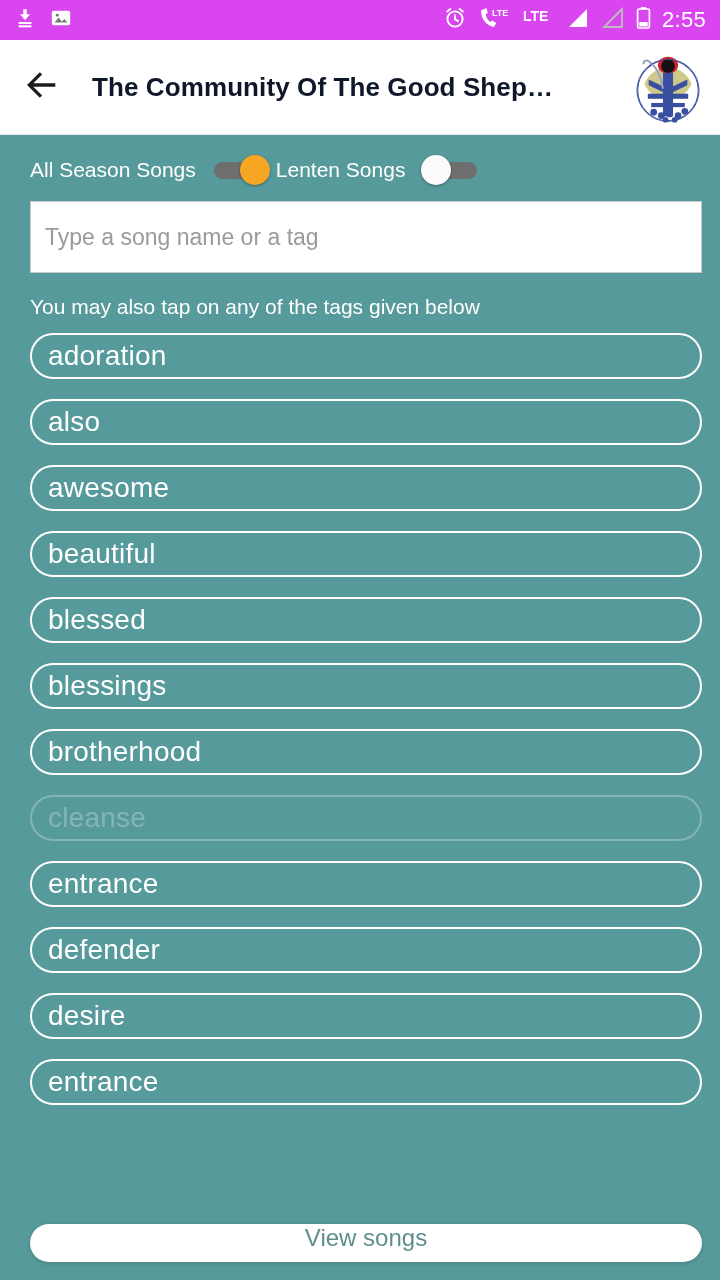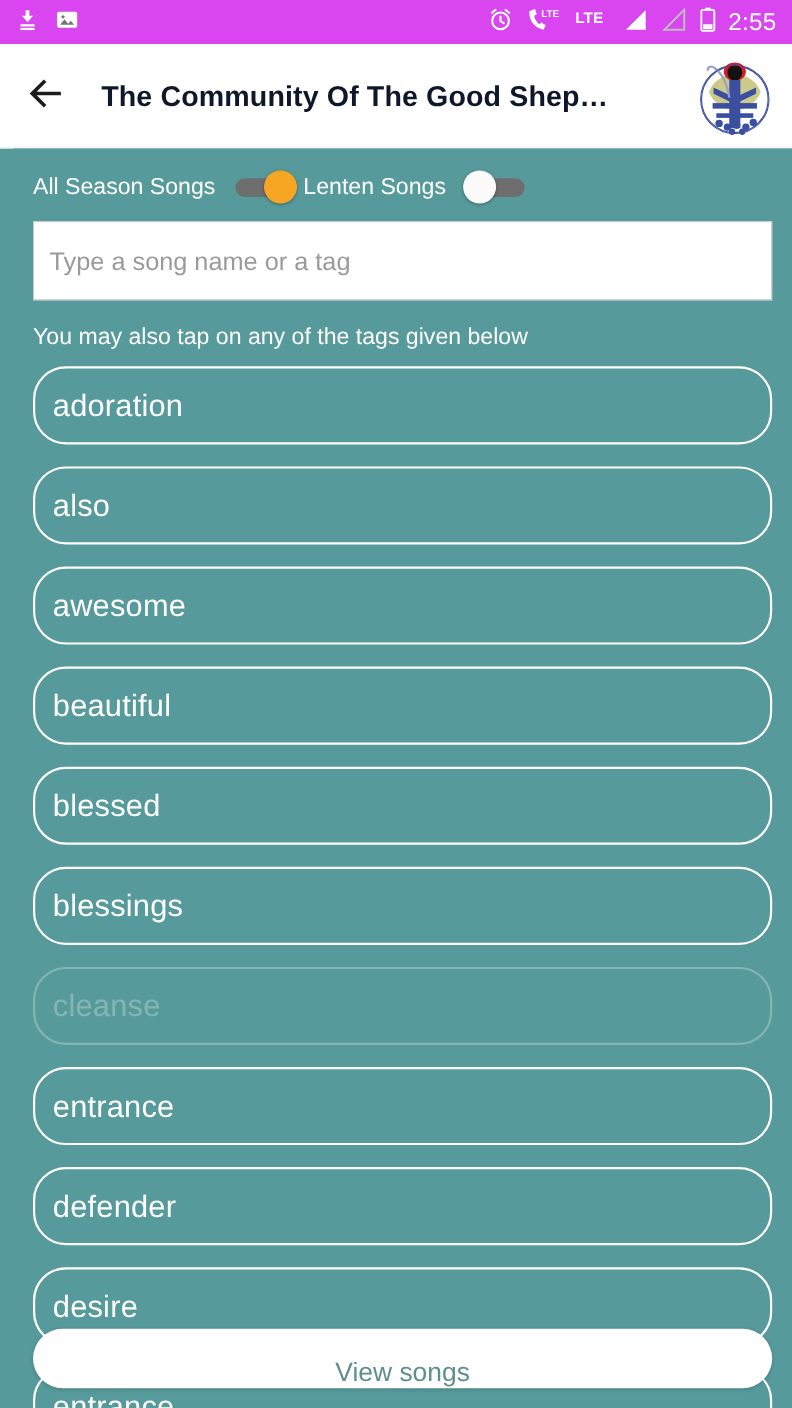--- a/index.html
+++ b/index.html
@@ -61,32 +61,32 @@
   .search-box input{
     width:100%; border:0; outline:0; background:transparent;
     font-family:"Liberation Sans", sans-serif; font-size:23px; color:#3b3b3b;
   }
   .search-box input::placeholder{ color:#9a9a9a; }
 
   .hint{ margin-top:22px; font-size:21px; color:#ffffff; }
 
   .tag-list{ margin-top:14px; }
   .tag{
-    position:relative; height:71px; border:2px solid #ffffff; border-radius:30px;
+    position:relative; height:46px; border:2px solid #ffffff; border-radius:30px;
     display:flex; align-items:center; padding:0 16px; margin-bottom:20px;
     background:transparent;
   }
   .tag-label{ font-size:28px; color:#ffffff; letter-spacing:.2px; }
   .tag.faded{ opacity:.27; }
 
   
   .view-btn{
-    position:absolute; left:18px; right:18px; bottom:18px; height:54px;
+    position:absolute; left:18px; right:18px; bottom:18px; height:38px;
     background:#ffffff; border-radius:28px;
-    display:flex; align-items:flex-end; justify-content:center;
+    display:flex; align-items:flex-start; justify-content:center;
     box-shadow:0 1px 4px rgba(0,0,0,.18);
   }
   .view-btn span{ font-size:24px; color:#5d8f8b; }
 </style>
 </head>
 <body>
 
 <div class="phone">
 
   <div class="statusbar">
@@ -215,20 +215,23 @@
         </div>
       <div class="tag">
           <span class="tag-label">beautiful</span>
         </div>
       <div class="tag">
           <span class="tag-label">blessed</span>
         </div>
       <div class="tag">
           <span class="tag-label">blessings</span>
         </div>
+      <div class="tag">
+          <span class="tag-label">brotherhood</span>
+        </div>
       <div class="tag faded">
           <span class="tag-label">cleanse</span>
         </div>
       <div class="tag">
           <span class="tag-label">entrance</span>
         </div>
       <div class="tag">
           <span class="tag-label">defender</span>
         </div>
       <div class="tag">

